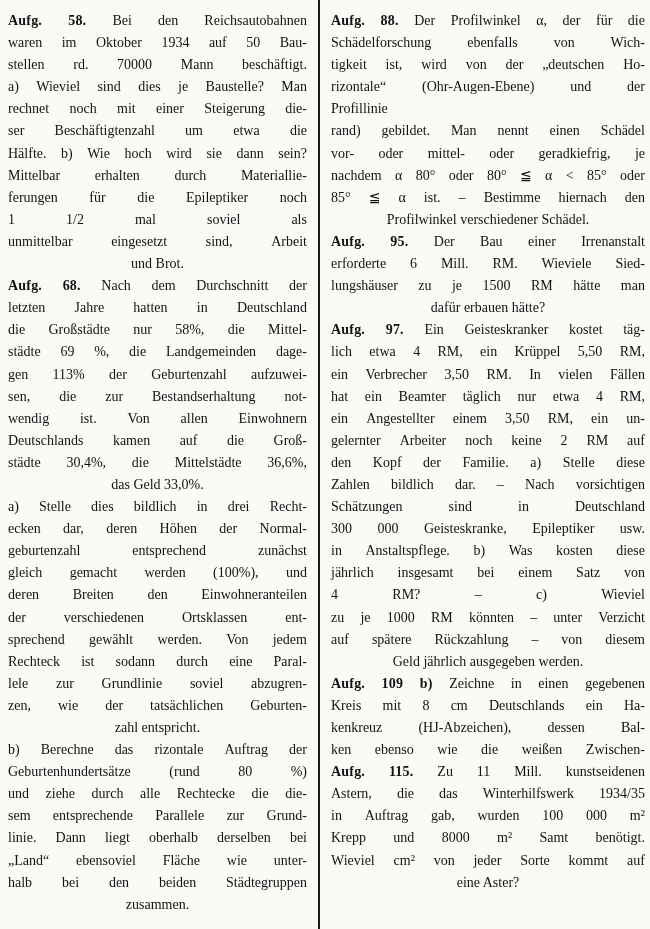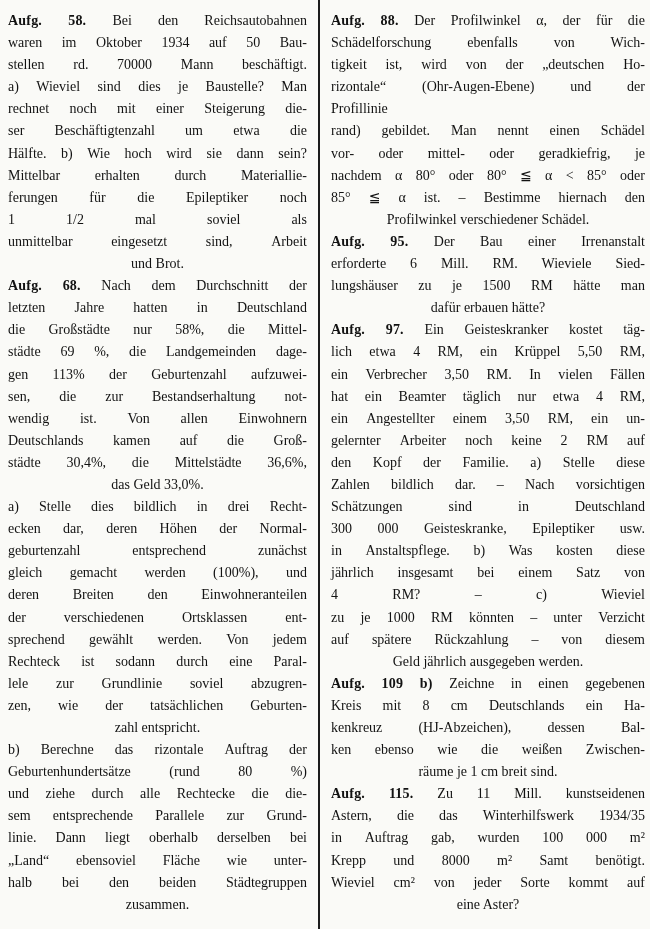--- a/index.html
+++ b/index.html
@@ -614,21 +614,20 @@
           <span>Bal-</span>
         </div>
         <div class="line jl">
           <span>ken</span>
           <span>ebenso</span>
           <span>wie</span>
           <span>die</span>
           <span>weißen</span>
           <span>Zwischen-</span>
         </div>
-        <div class="line last"><span>räume </span><span>je </span><span>1 </span><span>cm </span><span>breit </span><span>sind.</span></div>
       </div>
       <div class="para">
         <div class="line jl">
           <span class="b">Aufg.</span>
           <span class="b">115.</span>
           <span>Zu</span>
           <span>11</span>
           <span>Mill.</span>
           <span>kunstseidenen</span>
         </div>

